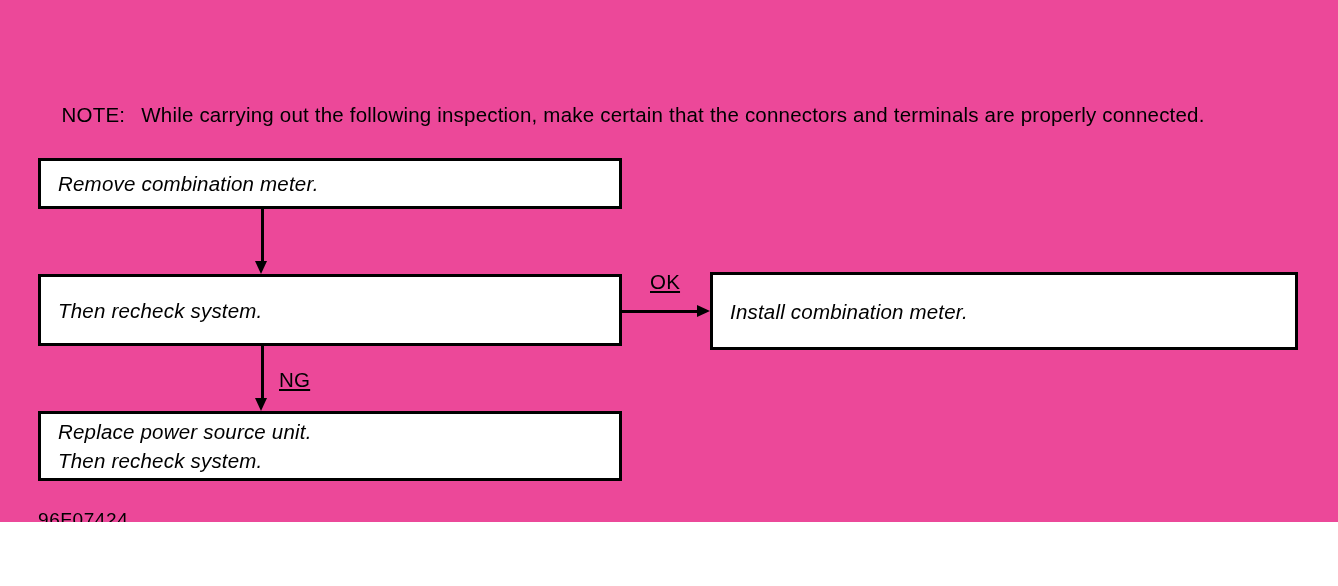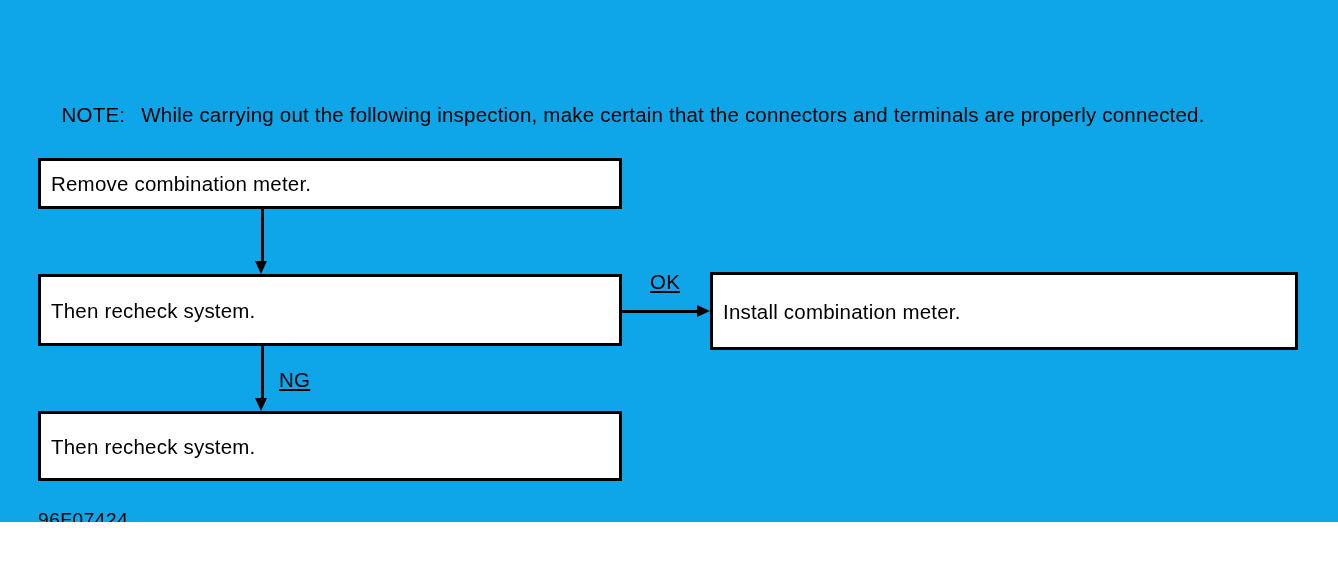--- a/index.html
+++ b/index.html
@@ -8,21 +8,21 @@
     background: #ffffff;
   }
   body {
     font-family: "Liberation Sans", sans-serif;
     color: #000000;
   }
   #page {
     position: relative;
     width: 1338px;
     height: 522px;
-    background: #0ea5e9;
+    background: #ec4899;
     overflow: hidden;
   }
 
   
   .note {
     position: absolute;
     left: 38px;
     top: 68px;
     width: 1275px;
     font-size: 20.5px;
@@ -45,22 +45,23 @@
     border: 3px solid #000000;
     background: #ffffff;
     display: flex;
     flex-direction: column;
     justify-content: center;
   }
   .box .line {
     font-size: 20.5px;
     line-height: 29px;
     letter-spacing: 0.2px;
-    padding-left: 10px;
+    padding-left: 17px;
     white-space: nowrap;
+    font-style: italic;
   }
 
   #box-remove       { left: 38px;  top: 158px; width: 584px; height: 51px; }
   #box-cold-cathode { left: 38px;  top: 274px; width: 584px; height: 72px; }
   #box-power-source { left: 38px;  top: 411px; width: 584px; height: 70px; }
   #box-install      { left: 710px; top: 272px; width: 588px; height: 78px; }
 
   
   .conn-line {
     position: absolute;
@@ -143,20 +144,21 @@
 
   <div class="conn-line h-line" id="conn3-line"></div>
   <div class="arrow-right" id="conn3-head"></div>
   <div class="branch-label" id="label-ok">OK</div>
 
   <div class="conn-line v-line" id="conn2-line"></div>
   <div class="arrow-down" id="conn2-head"></div>
   <div class="branch-label" id="label-ng">NG</div>
 
   <div class="box" id="box-power-source">
+    <div class="line">Replace power source unit.</div>
     <div class="line">Then recheck system.</div>
   </div>
 
   <div class="box" id="box-install">
     <div class="line">Install combination meter.</div>
   </div>
 
   <div id="figure-id">96F07424</div>
 
 </div>

